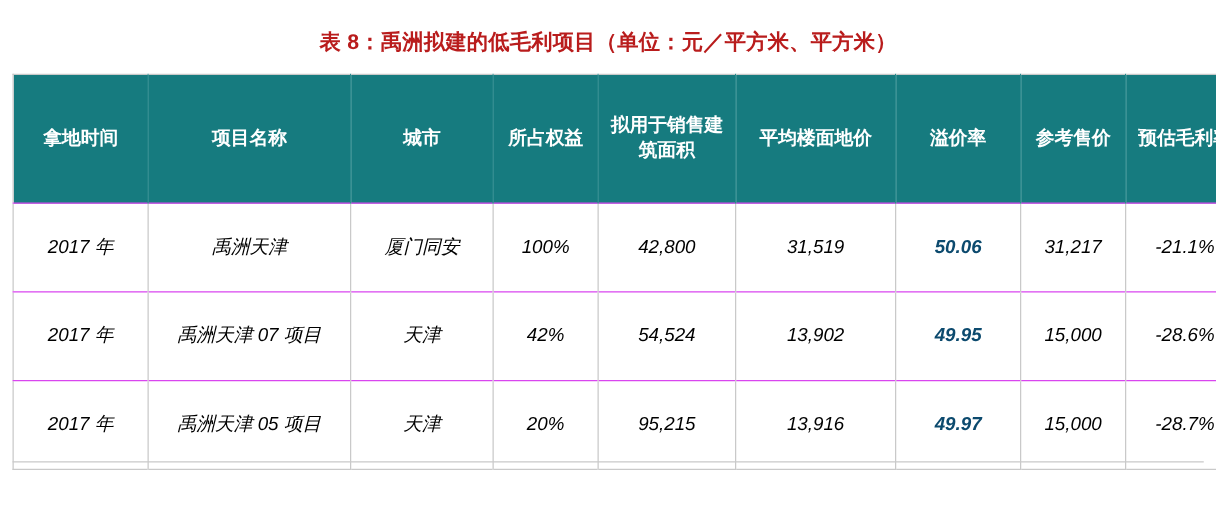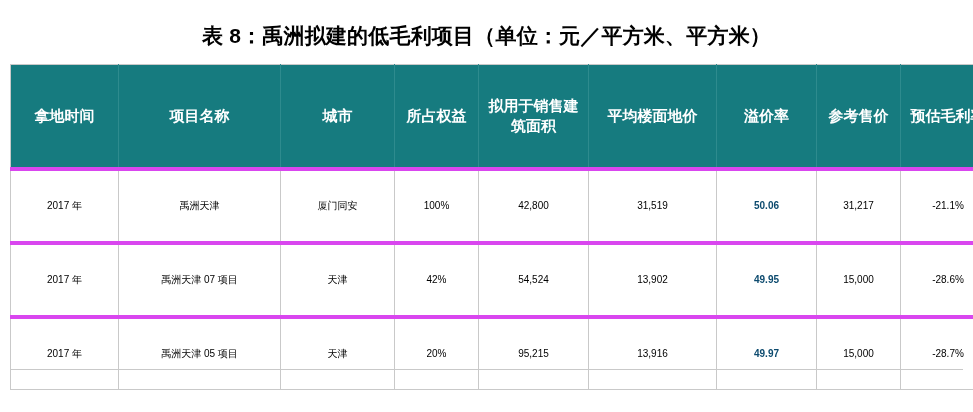--- a/index.html
+++ b/index.html
@@ -15,23 +15,23 @@
     overflow: hidden;
   }
   .page {
     width: 973px;
     height: 412px;
     box-sizing: border-box;
     position: relative;
   }
   .title {
     text-align: center;
-    font-size: 21px;
+    font-size: 17px;
     font-weight: bold;
-    color: #000000;
+    color: #b91c1c;
     padding-top: 22px;
     padding-bottom: 14px;
     letter-spacing: 0.2px;
   }
   .table-wrap {
     padding: 0 10px;
   }
   table.data {
     border-collapse: collapse;
     width: 953px;
@@ -47,29 +47,30 @@
     vertical-align: middle;
     padding: 8px 4px;
     height: 86px;
     border-right: 1px solid #2e8b8e;
     line-height: 1.35;
   }
   table.data th:last-child {
     border-right: none;
   }
   table.data td {
-    font-size: 10px;
+    font-size: 15px;
     text-align: center;
     vertical-align: middle;
     height: 58px;
-    border-top: 4px solid #d946ef;
+    border-top: 1px solid #d946ef;
     border-right: 1px solid #c9c9c9;
     padding: 6px 4px;
     line-height: 1.35;
     background: #ffffff;
+    font-style: italic;
   }
   table.data td:last-child {
     border-right: none;
   }
   td.premium {
     background: #fdf2d8;
     color: #0c4a6e;
     font-weight: bold;
     font-size: 17px;
   }

